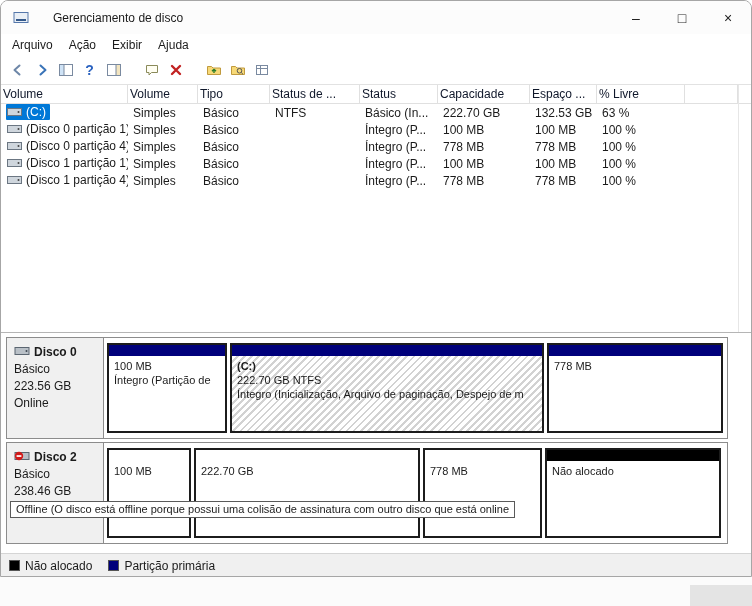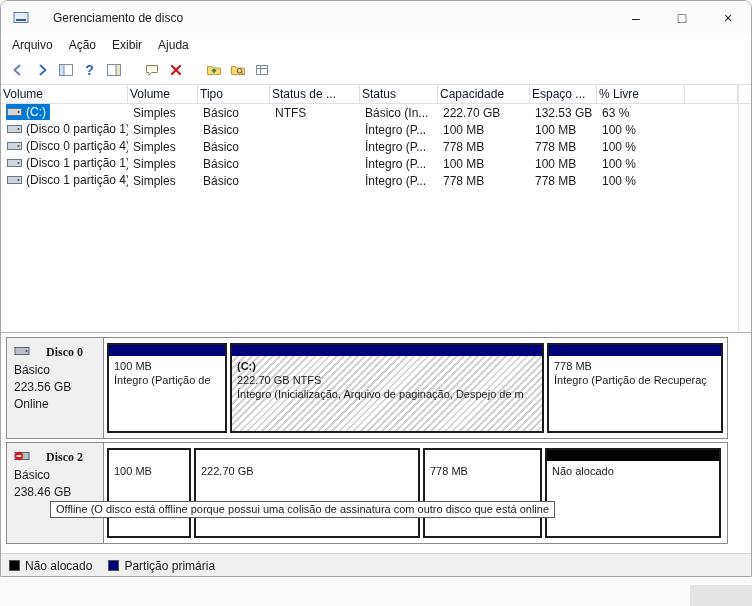--- a/index.html
+++ b/index.html
@@ -35,35 +35,35 @@
   .vc { padding:0 5px; white-space:nowrap; overflow:hidden; }
   .vwrap { display:inline-flex; align-items:center; gap:4px; height:16px; padding:0 4px 0 1px; }
   .vwrap.sel { background:#0078d7; color:#fff; border-radius:1px; }
   .vicon { display:flex; }
   .vol-scroll-line { position:absolute; left:737px; top:0; bottom:0; width:1px; background:#e6e6e6; }
 
   
   .graph-pane { position:relative; height:220px; background:#fff; padding:4px 0 0 5px; }
   .disk-row { position:relative; width:722px; height:102px; display:flex; border:1px solid #8c8c8c; margin-bottom:3px; background:#fff; }
   .disk-panel { width:97px; background:#f0f0f0; border-right:1px solid #8c8c8c; padding:6px 6px 0 7px; }
-  .panel-title { display:flex; align-items:center; gap:16px; font-weight:bold;font-family:Liberation Serif, serif; }
+  .panel-title { display:flex; align-items:center; gap:4px; font-weight:bold; }
   .panel-line { margin-top:2px; line-height:15px; }
   .part-area { flex:1; display:flex; gap:3px; padding:5px 3px; }
   .part { display:flex; flex-direction:column; border:2px solid #1c1c1c; background:#fff; flex:none; overflow:hidden; }
   .pbar { height:11px; flex:none; }
   .pbar.primary { background:#00007b; }
   .pbar.unalloc { background:#000; }
   .pbody { flex:1; padding:3px 5px 0; font-size:11px; line-height:14px; }
   .pbody div { white-space:nowrap; overflow:hidden; }
   .pbody .plabel { font-weight:bold; }
   .part.selected .pbody { background:repeating-linear-gradient(135deg,#ffffff 0 3px,#d2d2d2 3px 5px); }
   .w120{width:120px}.w314{width:314px}.w176{width:176px}
   .w84{width:84px}.w226{width:226px}.w119{width:119px}.w176b{width:176px}
   .tooltip { position:absolute; left:3px; top:58px; z-index:5; background:#fff; border:1px solid #5a5a5a;
-    padding:1px 5px 2px; font-size:11px; white-space:nowrap; max-width:712px; overflow:hidden;margin-left:40px; }
+    padding:1px 5px 2px; font-size:11px; white-space:nowrap; max-width:712px; overflow:hidden; }
 
   
   .legend { height:24px; display:flex; align-items:center; gap:16px; padding-left:8px; background:#f0f0f0; border-top:1px solid #d5d5d5; }
   .legend-item { display:flex; align-items:center; gap:5px; }
   .swatch { width:11px; height:11px; border:1px solid #555; flex:none; }
   .sw-unalloc { background:#000; }
   .sw-primary { background:#00007b; }
 
   
   .footer { position:absolute; top:577px; left:0; width:752px; height:29px; background:#fbfbfb; }
@@ -302,21 +302,20 @@
           <div class="pbody">
             <div class="plabel">(C:)</div>
             <div>222.70 GB NTFS</div>
             <div>Íntegro (Inicialização, Arquivo de paginação, Despejo de m</div>
           </div>
         </div>
         <div class="part w176">
           <div class="pbar primary"></div>
           <div class="pbody">
             <div>778 MB</div>
-            <div>Íntegro (Partição de Recuperaç</div>
           </div>
         </div>
       </div>
     </div>
 
     <div class="disk-row">
       <div class="disk-panel">
         <div class="panel-title">
           <span><svg width="16" height="13" viewBox="0 0 16 13">
                 <rect x="1" y="3.5" width="14" height="7" fill="#b9c0c7" stroke="#5a6570"></rect>

